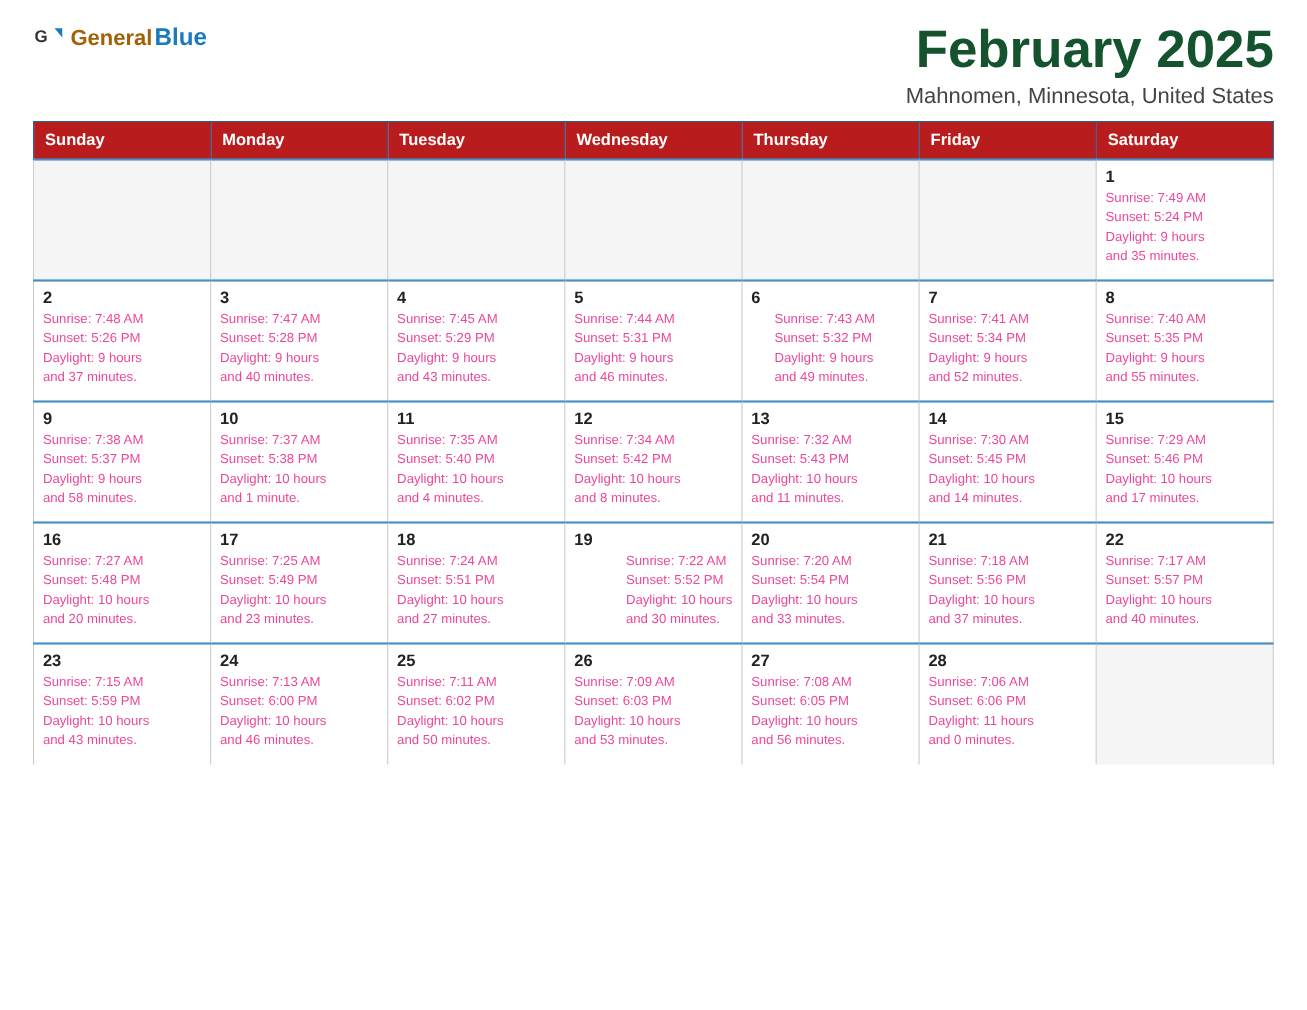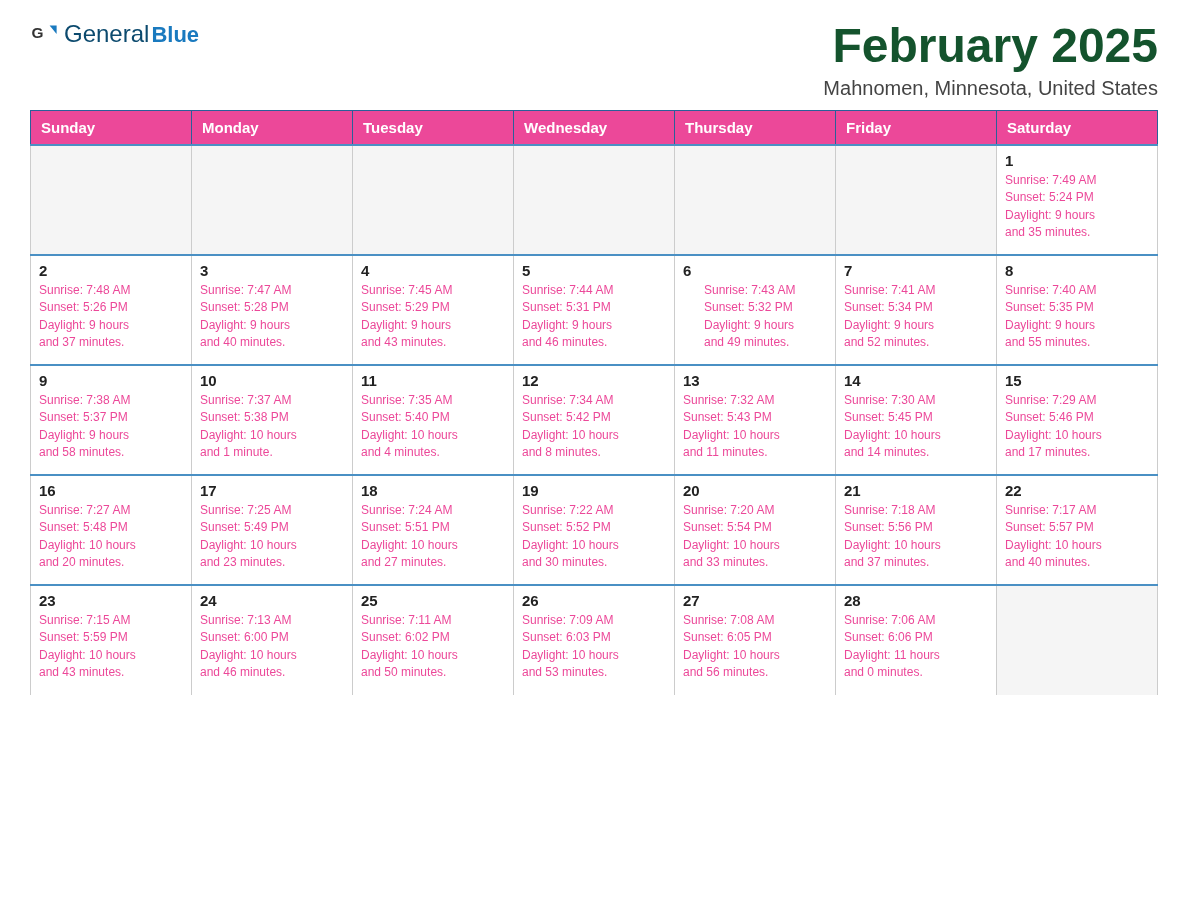--- a/index.html
+++ b/index.html
@@ -38,21 +38,21 @@
       font-size: 20px;
       color: #444;
       margin-top: 4px;
     }
     table {
       width: 100%;
       border-collapse: collapse;
       margin-top: 10px;
     }
     thead tr th {
-      background-color: #ec4899;
+      background-color: #b91c1c;
       color: #fff;
       font-size: 15px;
       font-weight: bold;
       padding: 8px 10px;
       text-align: left;
       border: 1px solid #2a6099;
     }
     tbody tr td {
       vertical-align: top;
       border: 1px solid #ccc;
@@ -100,21 +100,21 @@
 <body>
 
 <div class="header">
   <div class="logo">
     <svg class="logo-icon" viewBox="0 0 40 40" xmlns="http://www.w3.org/2000/svg">
       <text x="2" y="26" font-size="22" font-weight="bold" fill="#333" font-family="Arial">G</text>
       <polygon points="28,8 38,8 38,20" fill="#1a7abf"></polygon>
     </svg>
     <div>
       <div style="line-height:1.1">
-        <span style="font-size:24px;font-weight:normal;color:#0c4a6e;">General</span><span style="font-size:22px;font-weight:bold;color:#1a7abf;margin-left:2px;">Blue</span>
+        <span style="font-size:20px;font-weight:bold;color:#a16207;">General</span><span style="font-size:22px;font-weight:bold;color:#1a7abf;margin-left:2px;">Blue</span>
       </div>
     </div>
   </div>
   <div class="title-block">
     <div class="calendar-title">February 2025</div>
     <div class="calendar-subtitle">Mahnomen, Minnesota, United States</div>
   </div>
 </div>
 
 <table>
@@ -264,21 +264,21 @@
         </td>
         <td>
           <span class="day-number">18</span>
           <div class="day-info" style="white-space: pre-line;">Sunrise: 7:24 AM
 Sunset: 5:51 PM
 Daylight: 10 hours
 and 27 minutes.</div>
         </td>
         <td>
           <span class="day-number">19</span>
-          <div class="day-info" style="white-space: pre-line;">Sunrise: 7:22 AM
+          <div class="day-info" style="white-space: pre-line; margin-left: 47px;">Sunrise: 7:22 AM
 Sunset: 5:52 PM
 Daylight: 10 hours
 and 30 minutes.</div>
         </td>
         <td>
           <span class="day-number">20</span>
           <div class="day-info" style="white-space: pre-line;">Sunrise: 7:20 AM
 Sunset: 5:54 PM
 Daylight: 10 hours
 and 33 minutes.</div>

